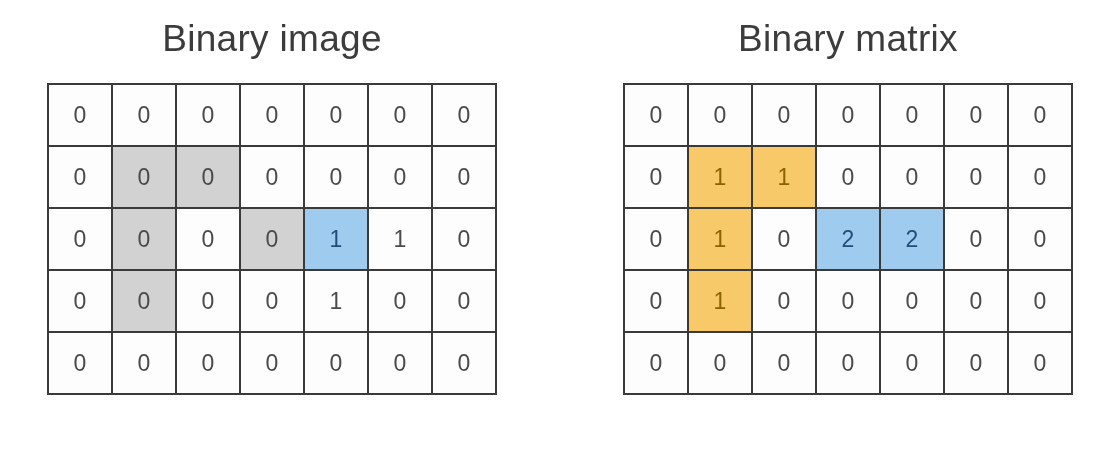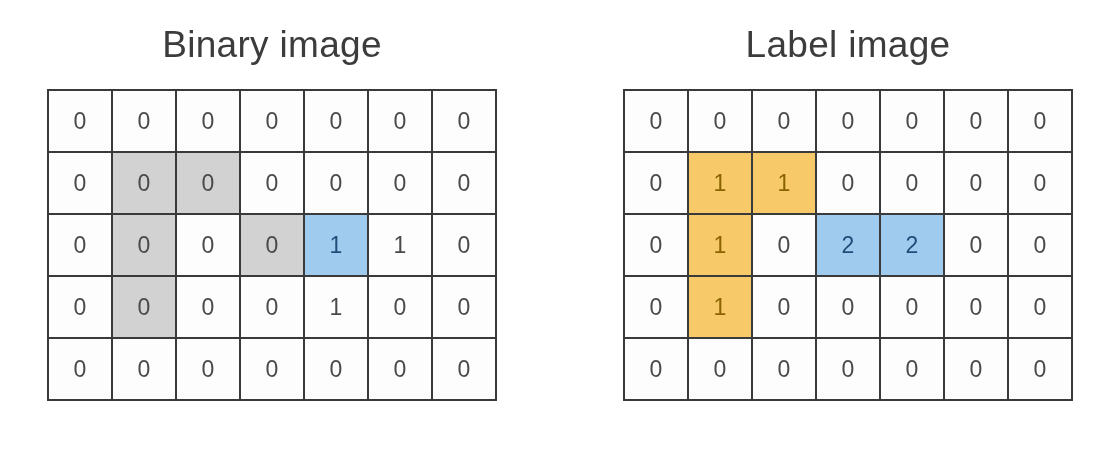--- a/index.html
+++ b/index.html
@@ -16,21 +16,21 @@
   }
 
   .stage {
     position: absolute;
     inset: 0;
     display: flex;
     flex-direction: row;
     justify-content: center;
     align-items: flex-start;
     gap: 126px;
-    padding-top: 26px;
+    padding-top: 20px;
     box-sizing: border-box;
   }
 
   .panel {
     display: flex;
     flex-direction: column;
     align-items: center;
   }
 
   .panel-title {
@@ -135,21 +135,21 @@
             <td>0</td>
             <td>0</td>
             <td>0</td>
             <td>0</td>
           </tr>
         </tbody>
     </table>
   </div>
 
   <div class="panel">
-    <div class="panel-title">Label image</div>
+    <div class="panel-title">Binary matrix</div>
     <table class="matrix">
       <tbody>
           <tr>
             <td>0</td>
             <td>0</td>
             <td>0</td>
             <td>0</td>
             <td>0</td>
             <td>0</td>
             <td>0</td>

